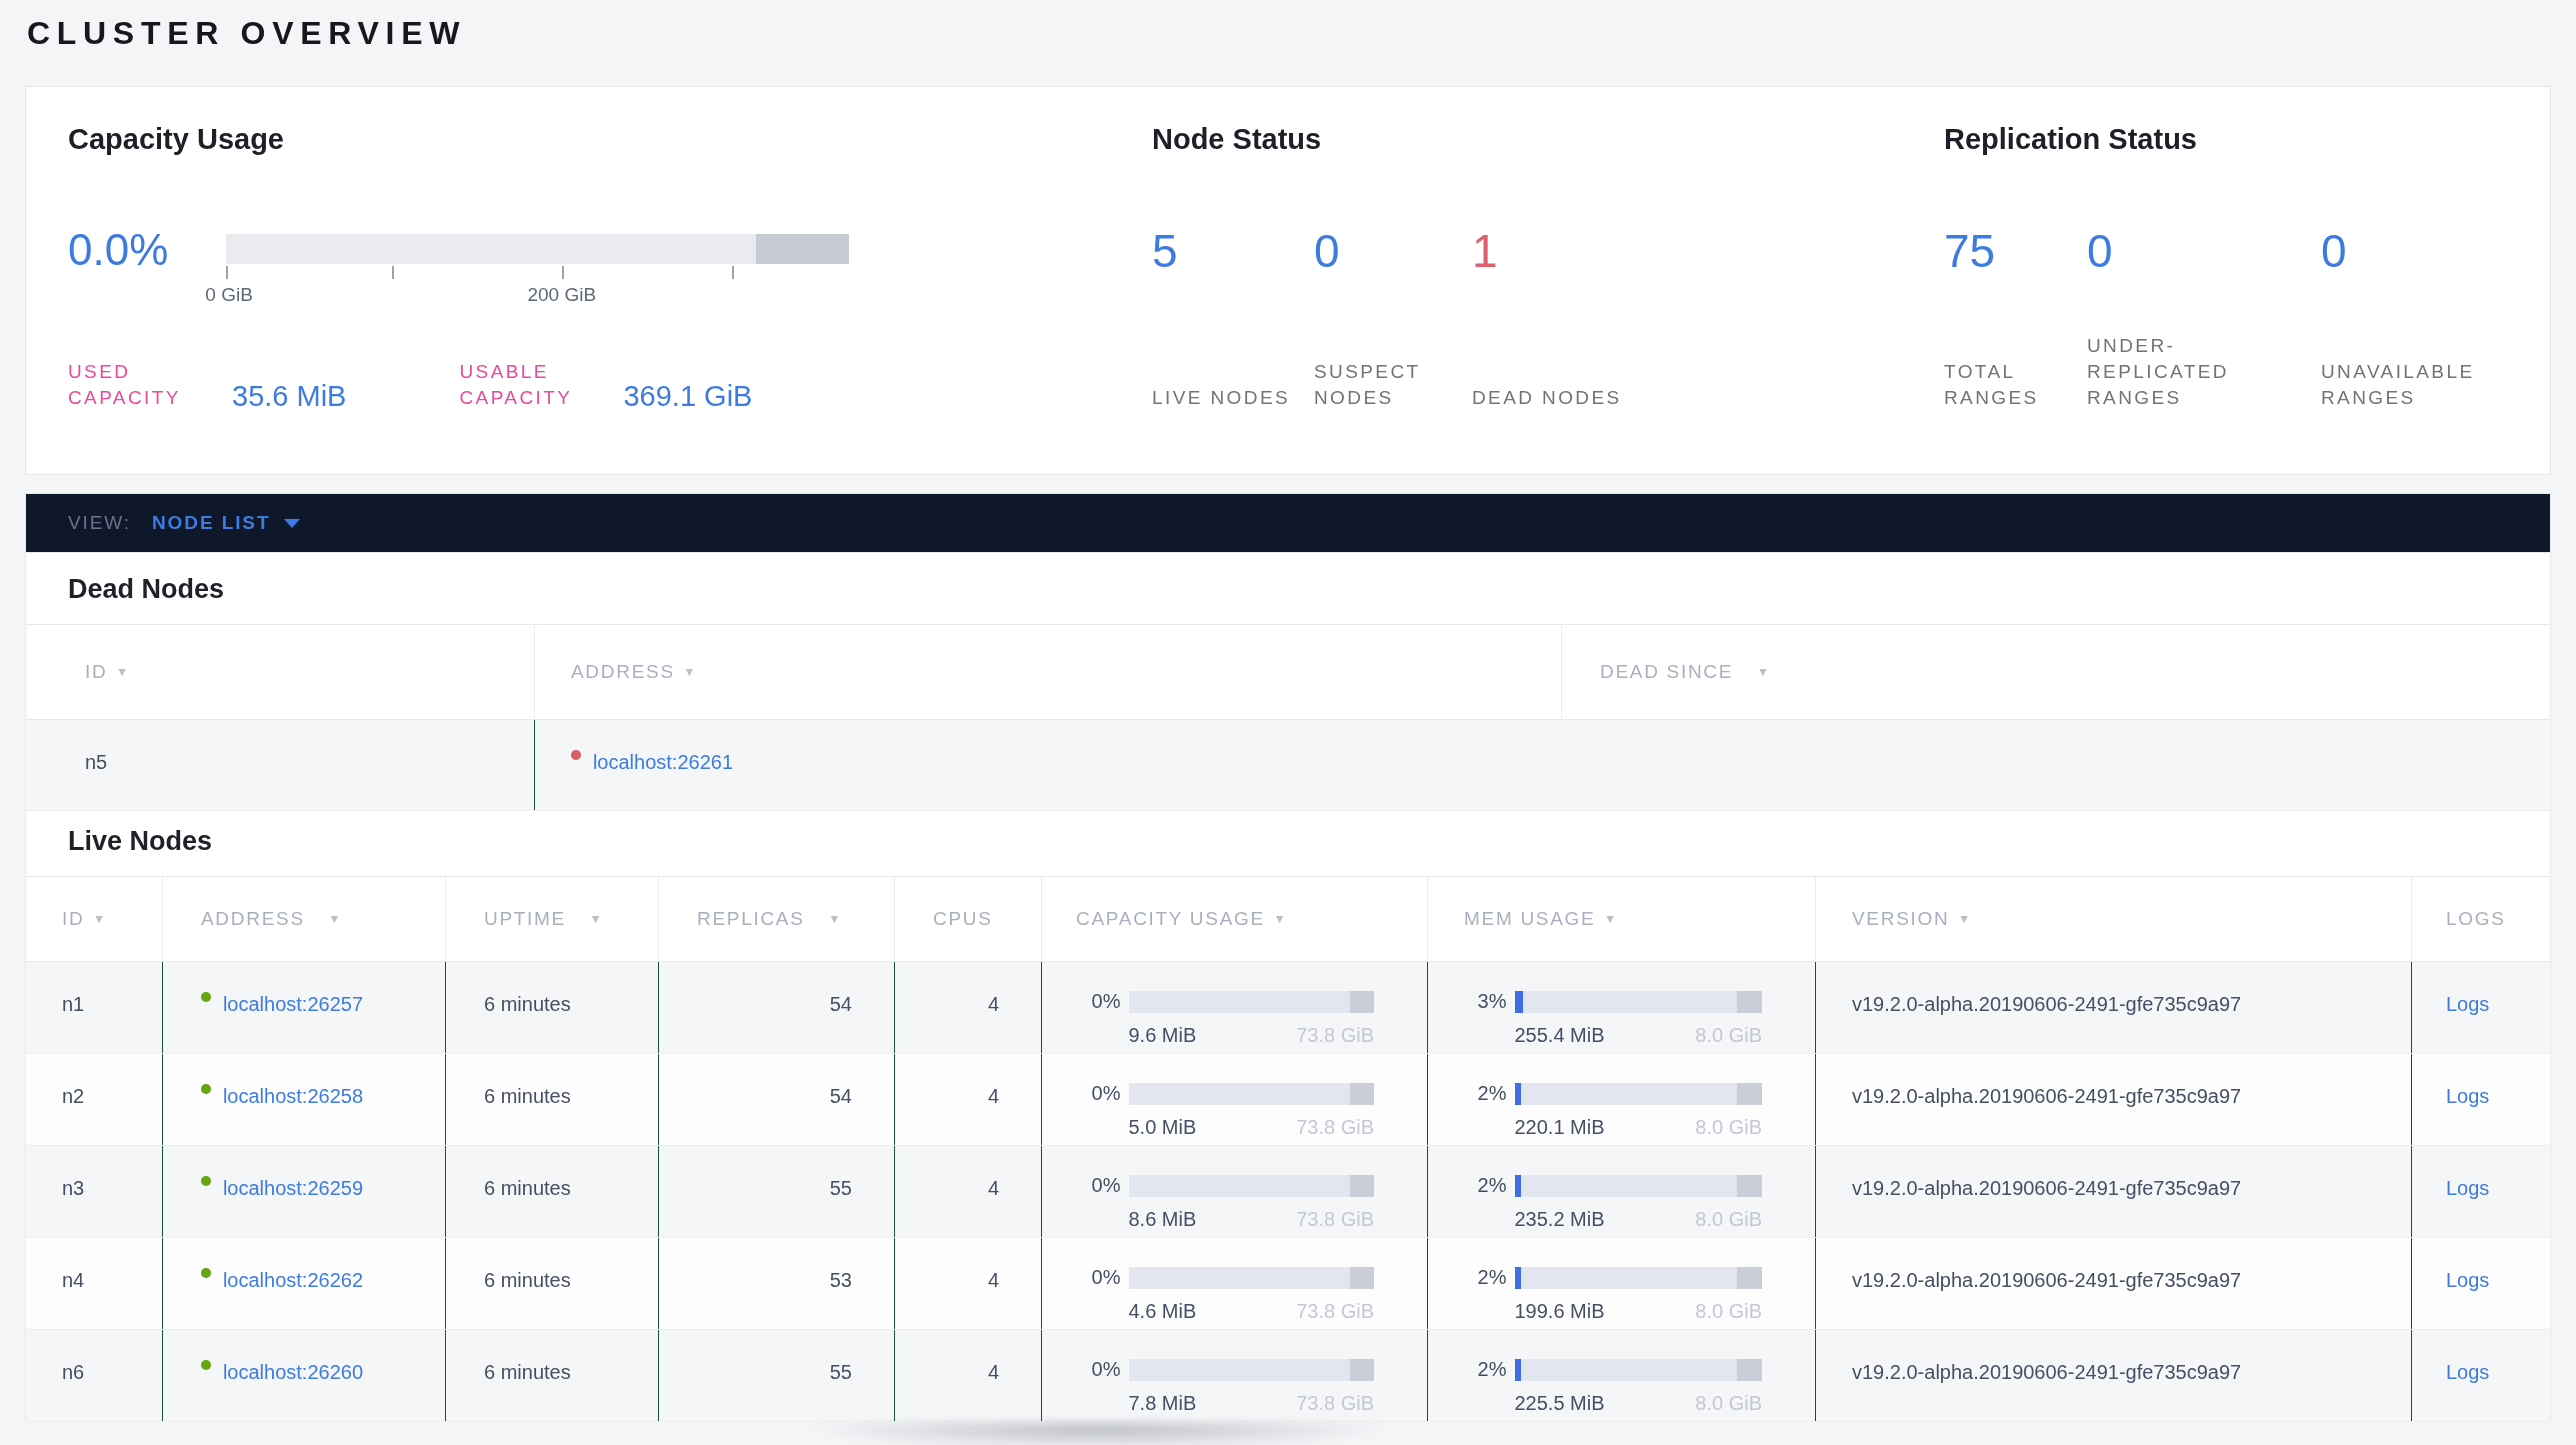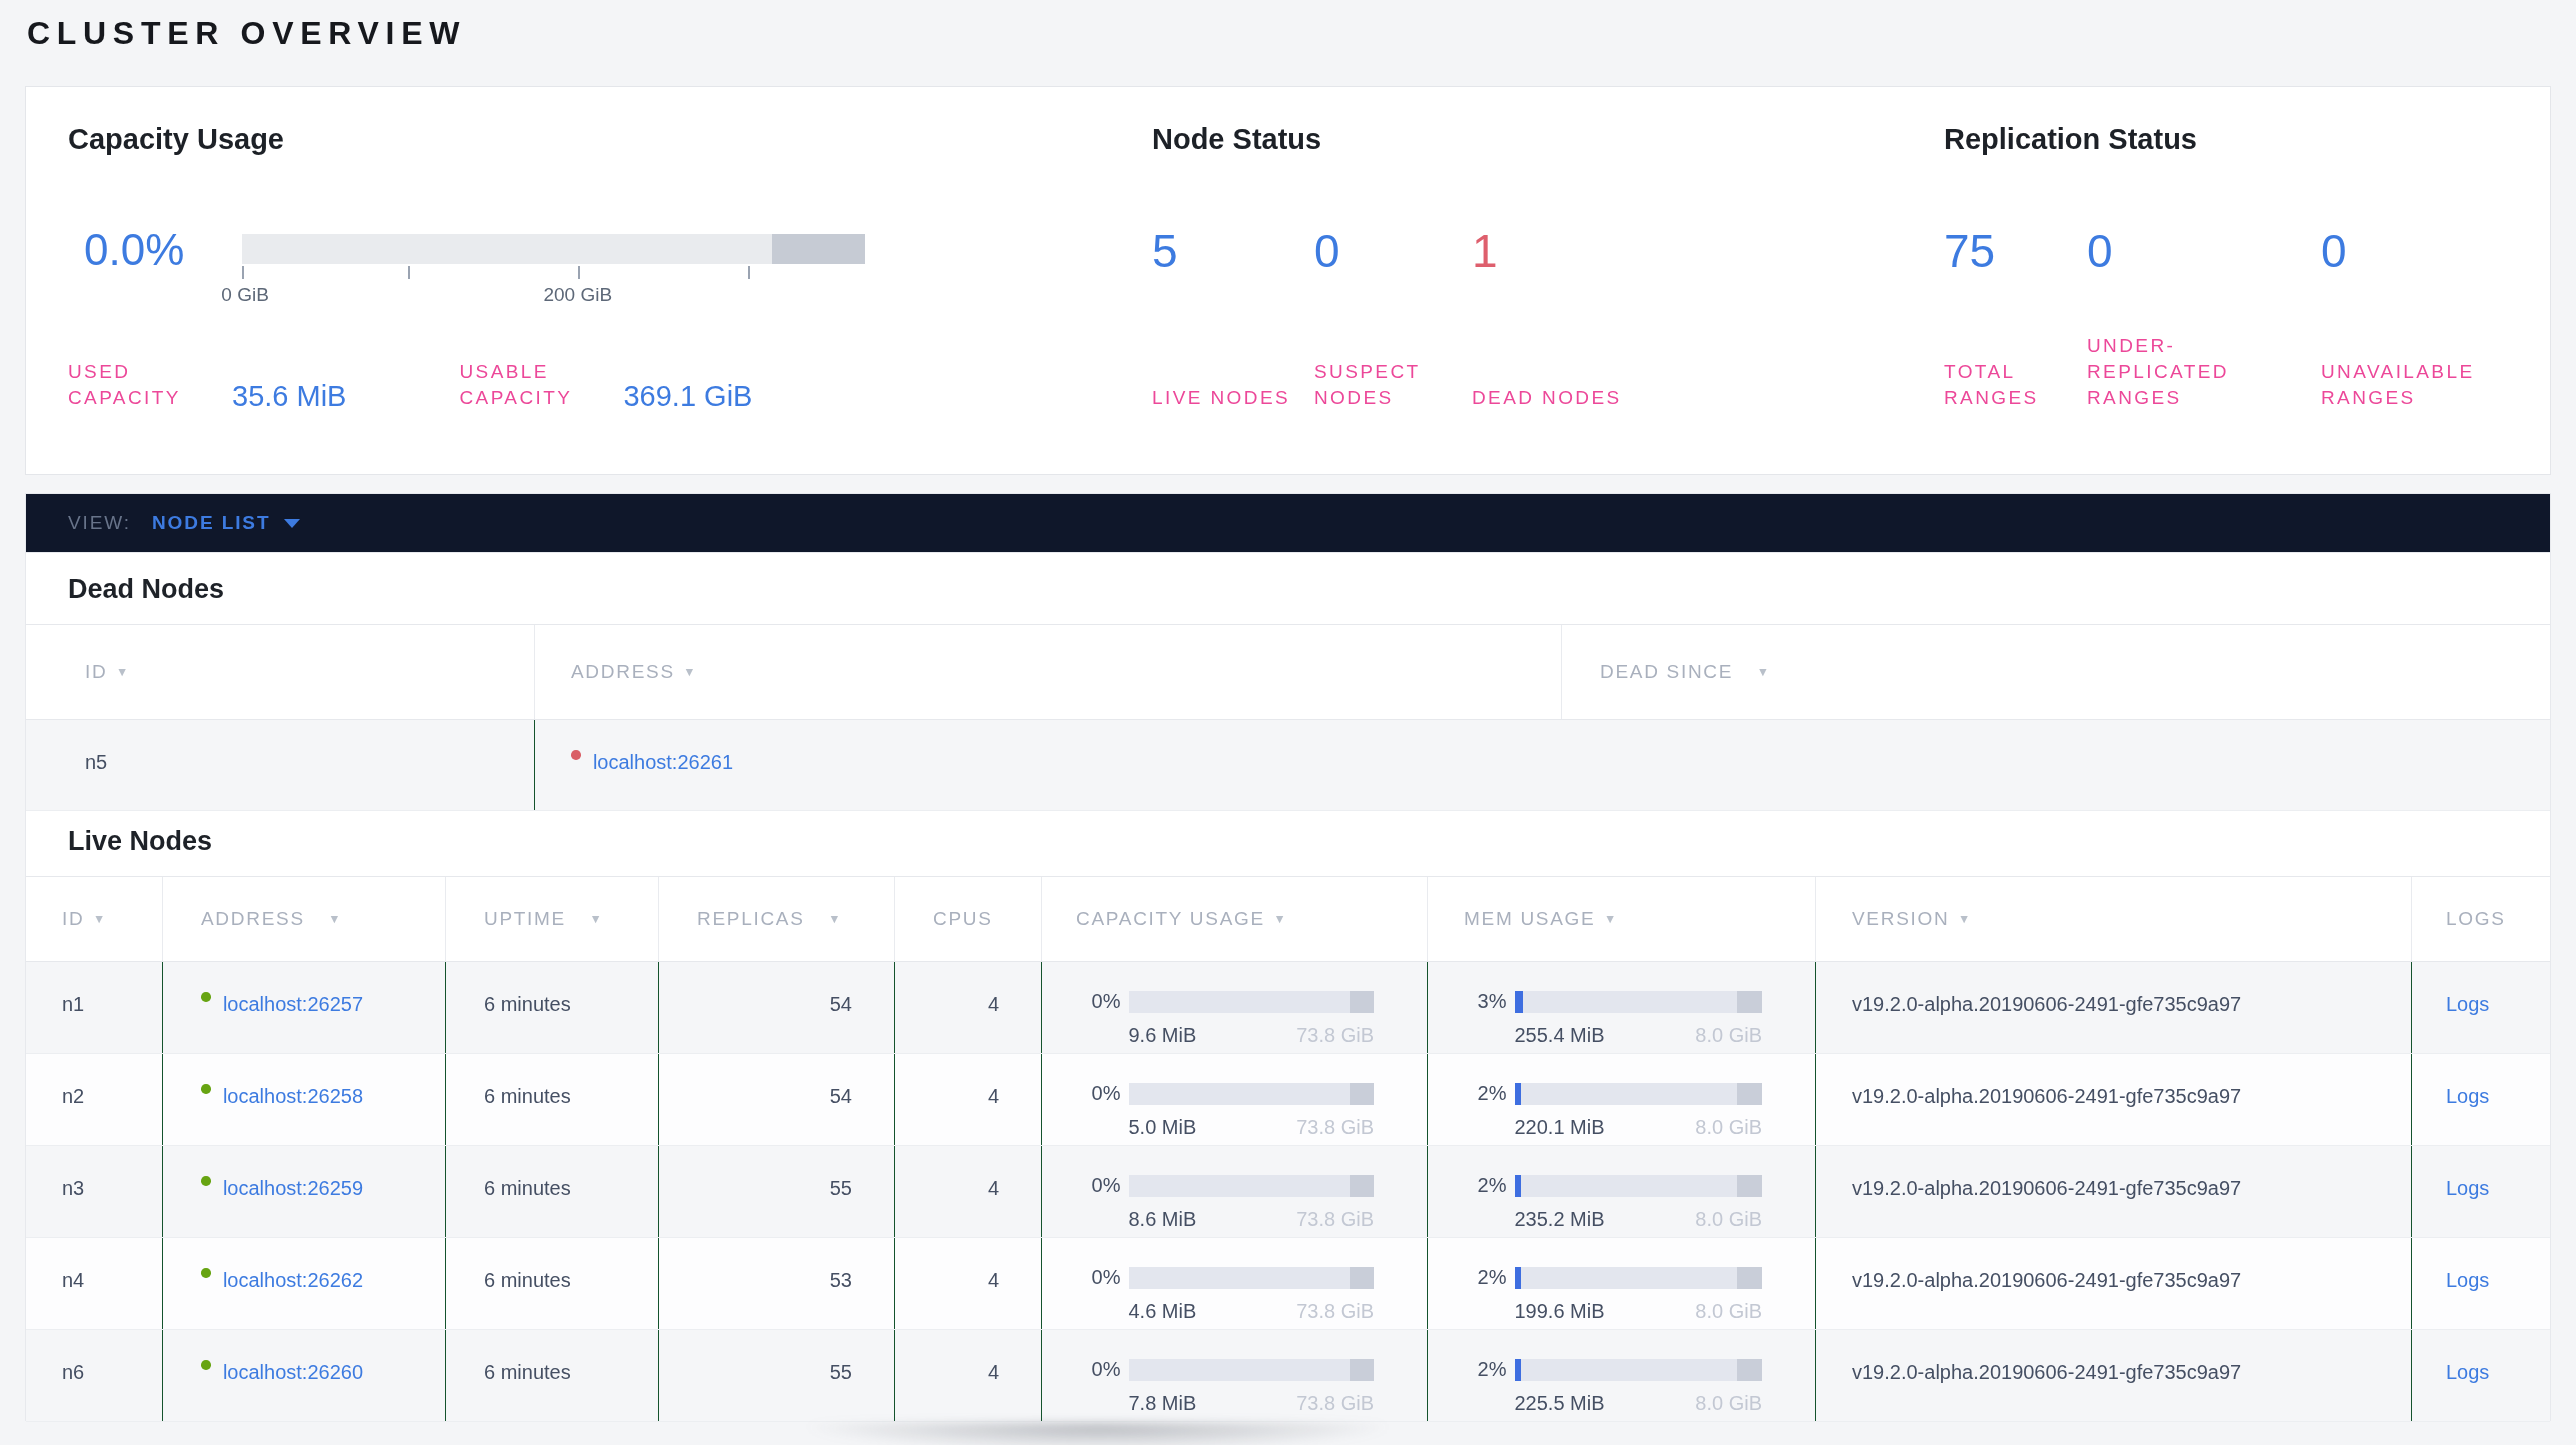--- a/index.html
+++ b/index.html
@@ -12,42 +12,42 @@
 
   
   .card{position:absolute;left:25px;top:86px;width:2526px;height:389px;
         background:#ffffff;border:1px solid #e4e6ea;box-sizing:border-box;}
   .sect{position:absolute;top:0;height:100%;}
   .sect h2{position:absolute;top:36px;left:0;margin:0;font-size:29px;font-weight:600;color:#1d2127;}
   .sect-cap{left:42px;width:1031px;}
   .sect-nodes{left:1126px;width:707px;}
   .sect-repl{left:1918px;width:592px;}
 
-  .cap-row{position:absolute;top:139px;left:16px;right:0;display:flex;}
+  .cap-row{position:absolute;top:139px;left:0;right:0;display:flex;}
   .big-pct{width:158px;font-size:44px;font-weight:500;color:#3d7be0;line-height:48px;}
   .bigbar-wrap{width:623px;position:relative;}
   .bigbar{position:relative;margin-top:7.6px;height:30px;background:#e9ebee;overflow:hidden;}
   .bigbar .fill{position:absolute;left:0;top:0;bottom:0;background:#3d7be0;width:0;}
   .bigbar .dark{position:absolute;right:0;top:0;bottom:0;width:15%;background:#c6cbd4;}
   .ticks{position:relative;height:15.3px;margin-top:2.9px;}
   .tick{position:absolute;top:0;width:1.9px;height:12.4px;background:#9aa3b1;}
   .tick-labels{position:relative;height:25px;margin-top:1.9px;font-size:19px;color:#5d6878;}
   .tick-label{position:absolute;transform:translateX(-50%);white-space:nowrap;}
 
   .cap-stats{position:absolute;top:272px;left:0;display:flex;}
   .stat{display:flex;margin-right:113px;}
   .stat-label{width:164px;font-size:19px;letter-spacing:2.4px;color:#ec4899;line-height:26px;}
   .stat-value{align-self:flex-end;font-size:29px;color:#3d7be0;white-space:nowrap;margin-bottom:-1.9px;}
 
   .metrics{position:absolute;top:139px;left:0;display:flex;}
   .metric{position:relative;height:185px;}
   .metric .num{font-size:46px;line-height:50px;color:#3d7be0;}
   .metric.red .num{color:#de5f6d;}
   .metric .mlabel{position:absolute;bottom:0;left:0;font-size:19px;letter-spacing:2.4px;
-                  color:#ec4899;line-height:26px;}
+                  color:#737373;line-height:26px;}
   .mw170{width:162px;} .mw165{width:158px;} .mw150{width:143px;} .mw245{width:234px;} .mw215{width:205px;}
 
   
   .view-bar{position:absolute;left:25px;top:493px;width:2526px;height:60px;background:#0f172a;
             border:1px solid #e7e9ed;box-sizing:border-box;display:flex;align-items:center;
             padding-left:42px;}
   .view-label{font-size:19px;letter-spacing:1.9px;color:#68748a;margin-right:21px;}
   .view-value{font-size:19px;letter-spacing:1.9px;color:#3d7be0;font-weight:600;display:flex;align-items:center;cursor:pointer;}
   .caret{display:inline-block;width:0;height:0;margin-left:13.4px;border-left:8.6px solid transparent;
          border-right:8.6px solid transparent;border-top:9.5px solid #3d7be0;}

